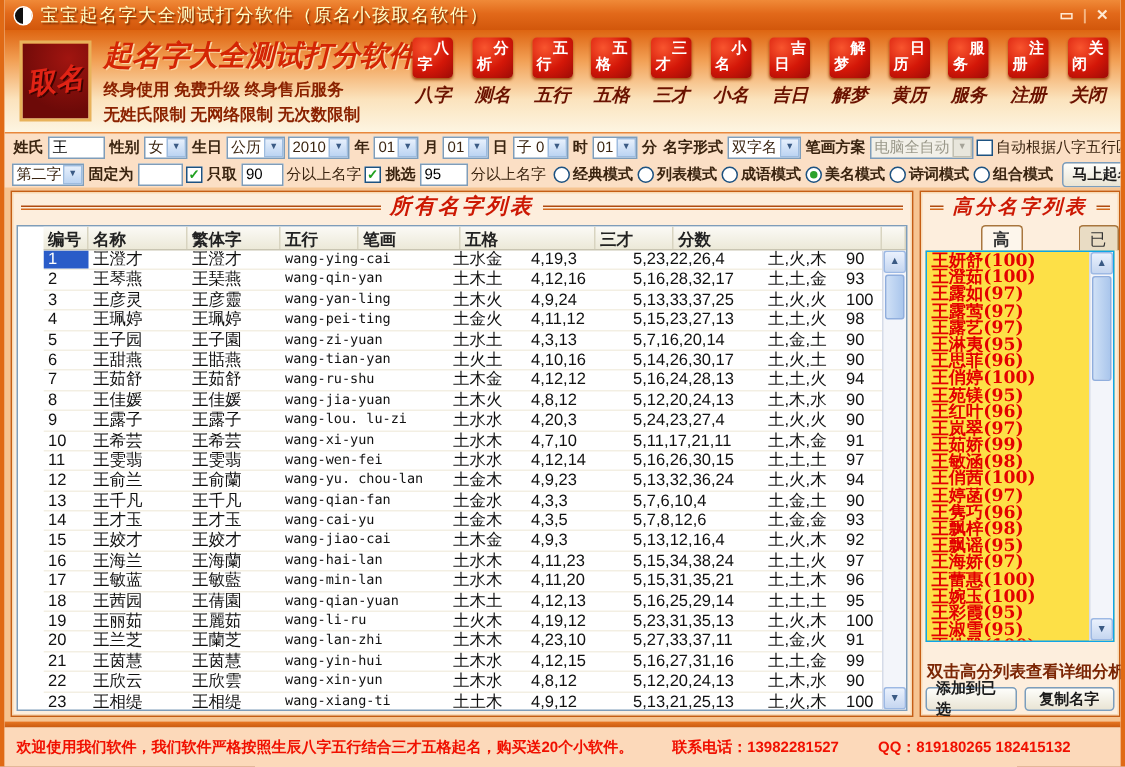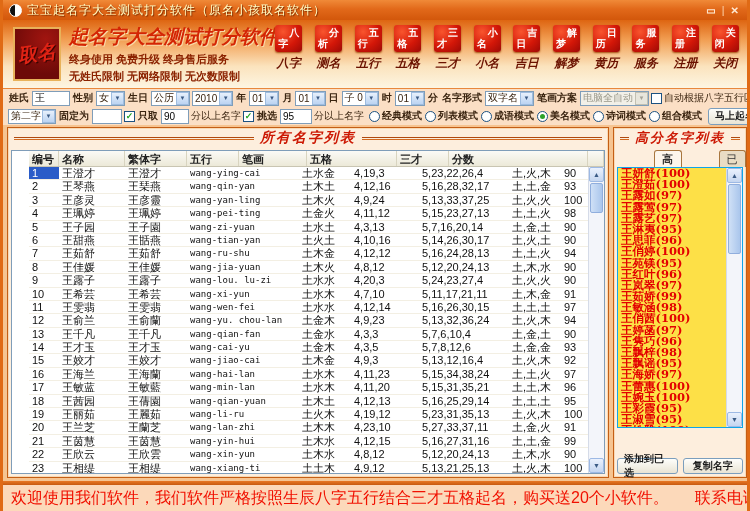--- a/index.html
+++ b/index.html
@@ -115,21 +115,21 @@
   .hs-item { height:11.2px; line-height:11px; font-size:11.5px; font-weight:bold; color:#e30000;
     white-space:nowrap; overflow:hidden; padding-left:2px; font-family:"DejaVu Serif", serif; }
   .hint { position:absolute; left:4px; bottom:22px; font-size:11px; font-weight:bold; color:#7b2504; white-space:nowrap; }
   .side-btns { position:absolute; left:3px; right:3px; bottom:3px; display:flex; gap:5px; }
   .side-btns .xp-btn { margin-left:0; flex:1; justify-content:center; height:16px; }
 
   
   .statusband { position:absolute; left:0; top:481px; width:100%; height:4px;
     background:linear-gradient(180deg,#e87723,#c85a10); }
   .statusbar { position:absolute; left:0; top:485px; width:100%; height:26px; background:#fcd9ba;
-    display:flex; align-items:center; padding-left:8px; font-size:16px; font-weight:normal; color:#f01000;
+    display:flex; align-items:center; padding-left:8px; font-size:10px; font-weight:bold; color:#f01000;
     white-space:nowrap; overflow:hidden; }
   .statusbar .gap { margin-left:26px; }
 </style>
 </head>
 <body>
 
 <div class="window">
 
   <div class="titlebar">
     <div class="taiji"></div>
@@ -658,20 +658,21 @@
             <div class="hs-item">王彩霞(95)</div>
             <div class="hs-item">王淑雪(95)</div>
             <div class="hs-item">王姝雅(100)</div>
           </div>
         <div class="vscroll">
           <span class="sbtn">▲</span>
           <span class="sthumb" style="height:70px"></span>
           <span class="sbtn bottom">▼</span>
         </div>
       </div>
+      <div class="hint">双击高分列表查看详细分析</div>
       <div class="side-btns">
         <span class="xp-btn">添加到已选</span>
         <span class="xp-btn">复制名字</span>
       </div>
     </div>
   </div>
 
   <div class="statusband"></div>
   <div class="statusbar">
     <span>欢迎使用我们软件，我们软件严格按照生辰八字五行结合三才五格起名，购买送20个小软件。</span>

